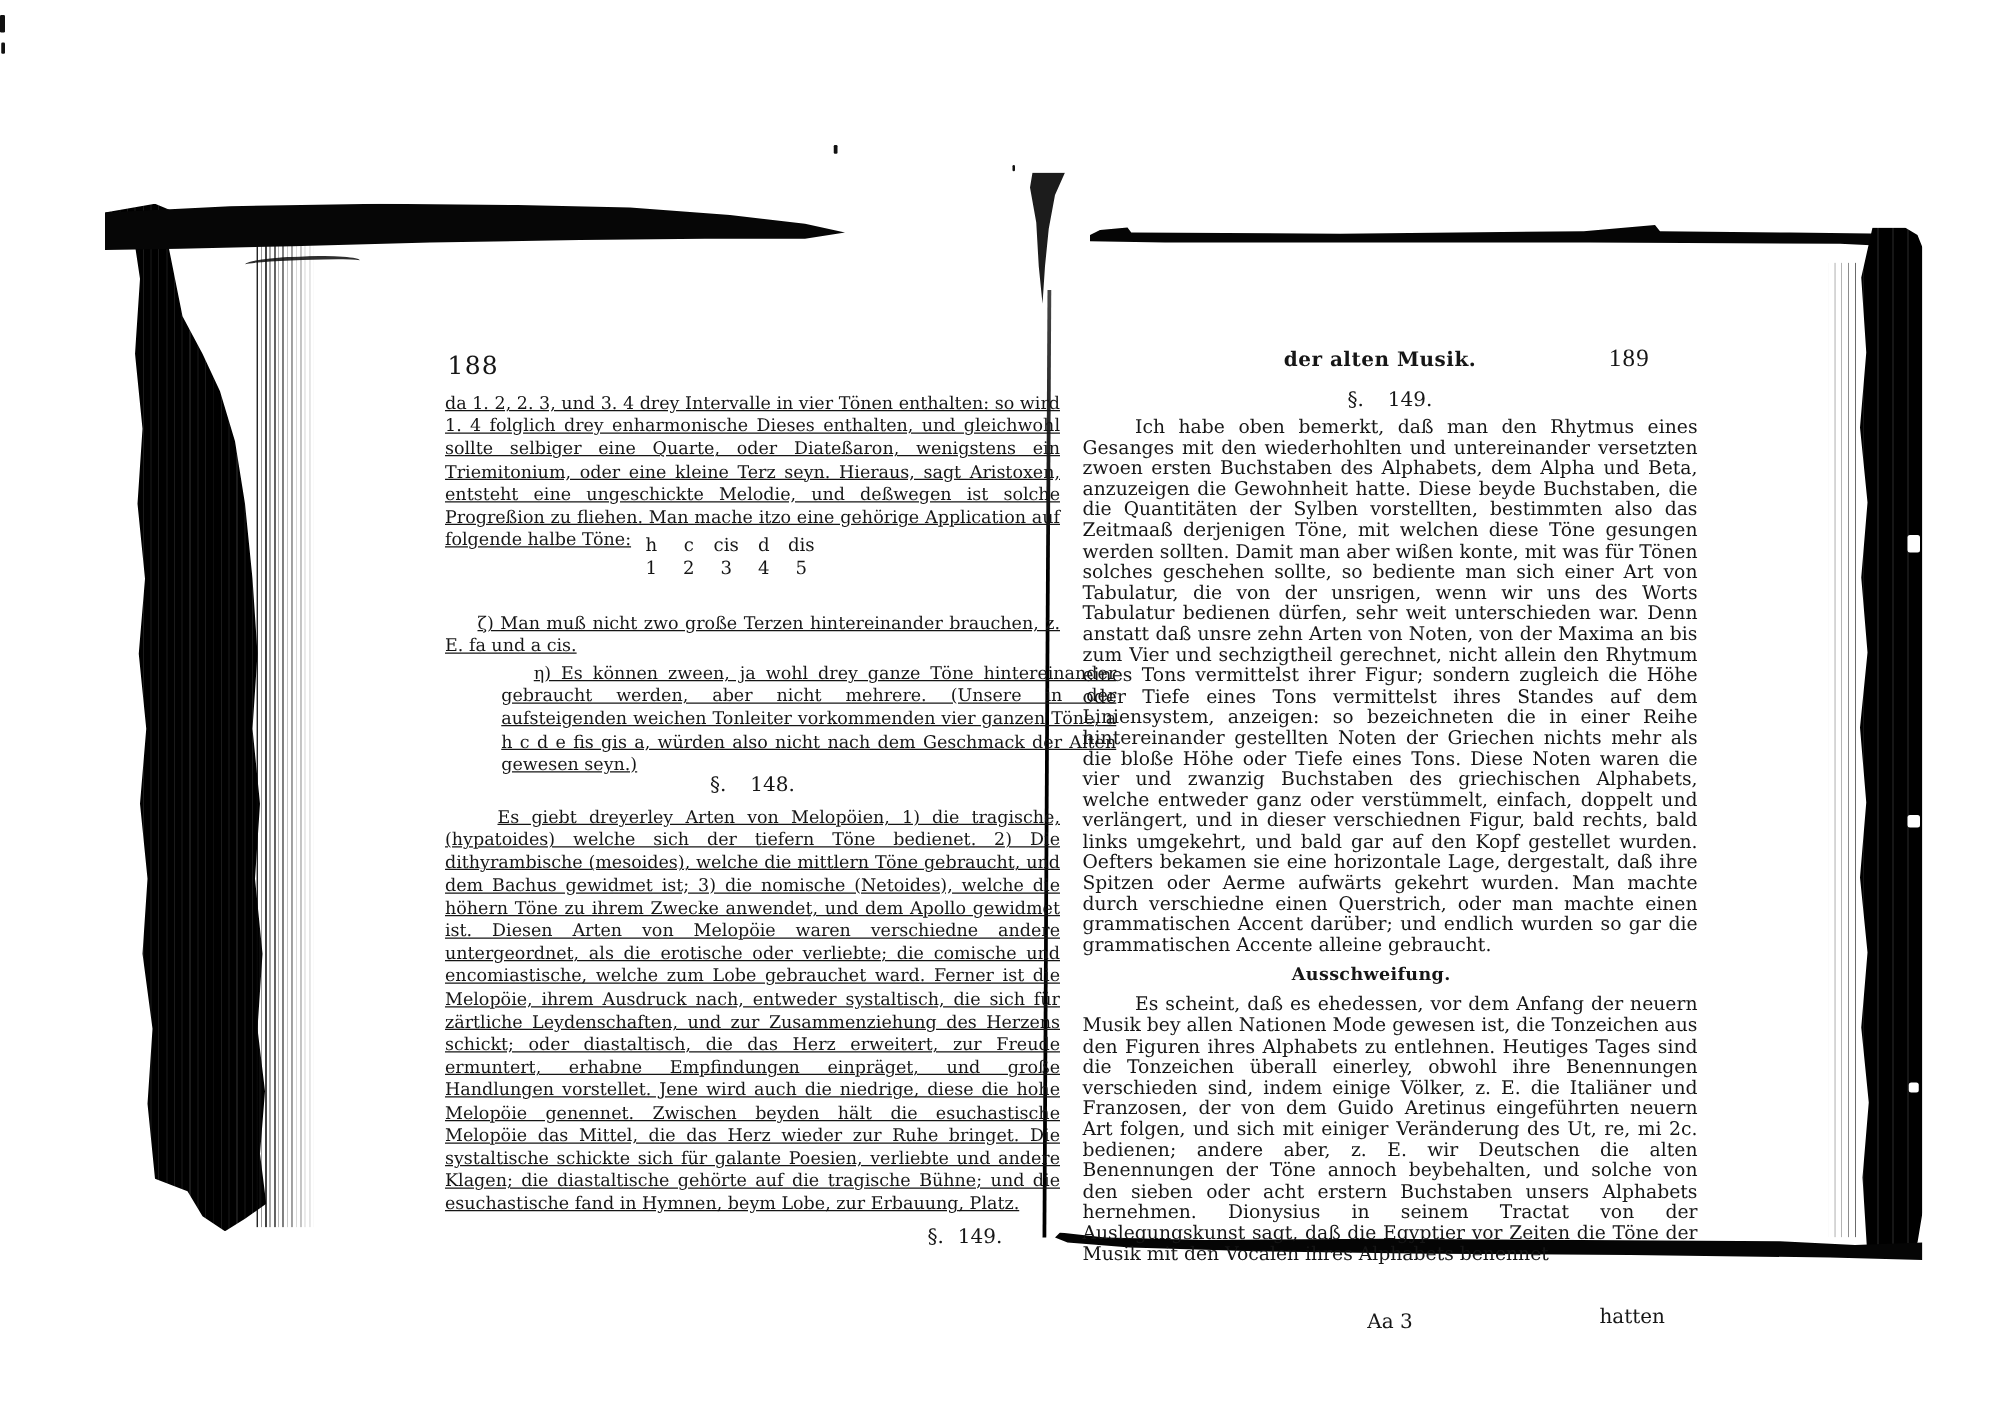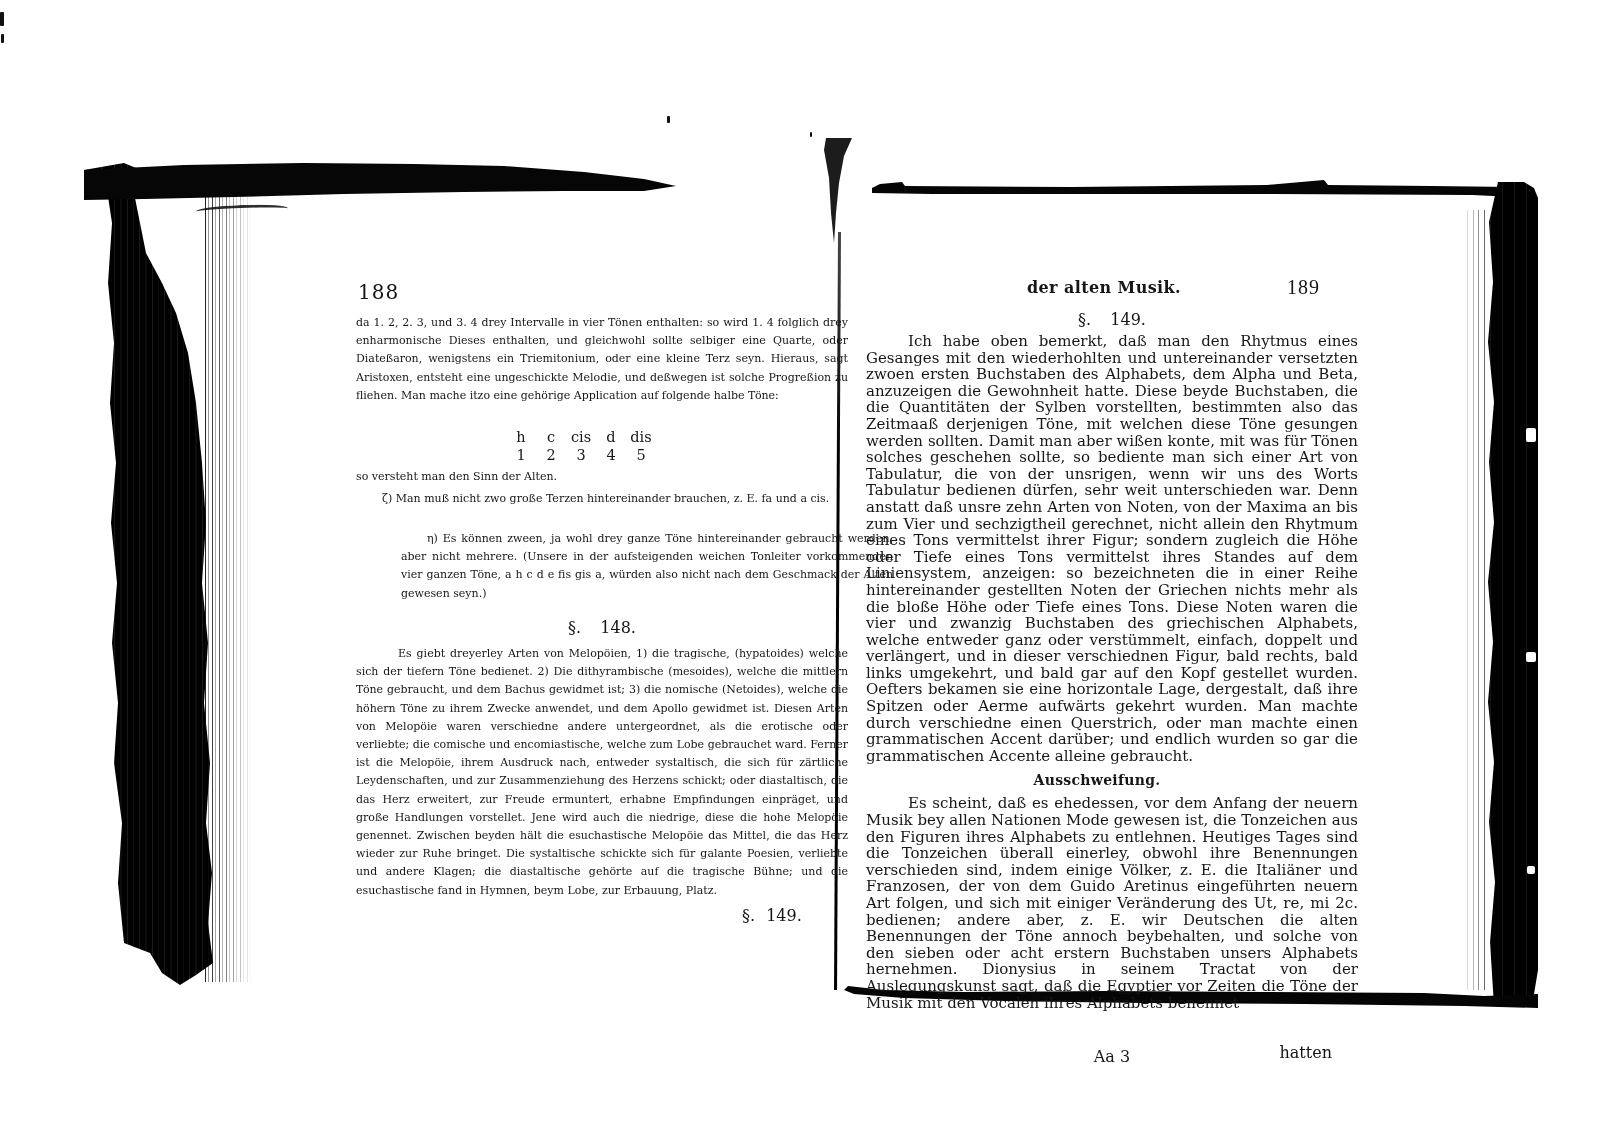--- a/index.html
+++ b/index.html
@@ -81,21 +81,21 @@
   .pageno-left{position:absolute;left:2px;top:2px;}
   .pageno-right{position:absolute;right:38px;top:0px;font-family:Liberation Serif, serif;}
   .running-title{display:block;text-align:center;font-size:16px;font-weight:bold;letter-spacing:.4px;}
   .running-title.shift-l{padding-right:66px;}
   .running-title.shift-r{padding-right:16px;padding-top:2px;}
 
   .body-text{
     text-align:justify;
     -webkit-hyphens:auto;hyphens:auto;
   }
-  .lp .body-text{font-size:11px;line-height:18.2px;}
+  .lp .body-text{font-size:14px;line-height:18.2px;text-decoration:underline;}
   .rp .body-text{font-size:15px;line-height:16.6px;}
   .indent{text-indent:42px;}
   .indent-sm{text-indent:26px;}
 
   .sec-head{text-align:center;font-size:16px;word-spacing:14px;font-weight:500;margin-top:24px;}
   .sub-head{text-align:center;font-size:14px;font-weight:bold;letter-spacing:.3px;padding-right:30px;}
 
   .notation{position:absolute;left:150px;top:150px;width:170px;}
   .nrow{display:flex;}
   .ncell{width:30px;text-align:center;font-size:14.5px;line-height:18px;}
@@ -147,21 +147,20 @@
       </div>
       <div class="nrow">
         <span class="ncell">1</span>
         <span class="ncell">2</span>
         <span class="ncell">3</span>
         <span class="ncell">4</span>
         <span class="ncell">5</span>
       </div>
     </div>
 
-    <div class="body-text abs" style="left:0;top:190px;width:492px;">so versteht man den Sinn der Alten.</div>
 
     <div class="body-text indent-sm abs" style="left:0;top:212px;width:492px;">ζ) Man muß nicht zwo große Terzen hintereinander brauchen, z. E. fa und a cis.</div>
 
     <div class="body-text indent-sm abs" style="left:16px;top:252px;width:492px;margin-left:29px;">η) Es können zween, ja wohl drey ganze Töne hintereinander gebraucht werden, aber nicht mehrere. (Unsere in der aufsteigenden weichen Tonleiter vorkommenden vier ganzen Töne, a h c d e fis gis a, würden also nicht nach dem Geschmack der Alten gewesen seyn.)</div>
 
     <div class="abs" style="left:0;top:316px;width:492px;">
       <div class="sec-head">§. 148.</div>
       <div class="body-text indent" style="margin-top:8px;">Es giebt dreyerley Arten von Melopöien, 1) die tragische, (hypatoides) welche sich der tiefern Töne bedienet. 2) Die dithyrambische (mesoides), welche die mittlern Töne gebraucht, und dem Bachus gewidmet ist; 3) die nomische (Netoides), welche die höhern Töne zu ihrem Zwecke anwendet, und dem Apollo gewidmet ist. Diesen Arten von Melopöie waren verschiedne andere untergeordnet, als die erotische oder verliebte; die comische und encomiastische, welche zum Lobe gebrauchet ward. Ferner ist die Melopöie, ihrem Ausdruck nach, entweder systaltisch, die sich für zärtliche Leydenschaften, und zur Zusammenziehung des Herzens schickt; oder diastaltisch, die das Herz erweitert, zur Freude ermuntert, erhabne Empfindungen einpräget, und große Handlungen vorstellet. Jene wird auch die niedrige, diese die hohe Melopöie genennet. Zwischen beyden hält die esuchastische Melopöie das Mittel, die das Herz wieder zur Ruhe bringet. Die systaltische schickte sich für galante Poesien, verliebte und andere Klagen; die diastaltische gehörte auf die tragische Bühne; und die esuchastische fand in Hymnen, beym Lobe, zur Erbauung, Platz.</div>
       <div class="catchword" style="margin-top:6px;padding-left:386px;">§. 149.</div>
     </div>

